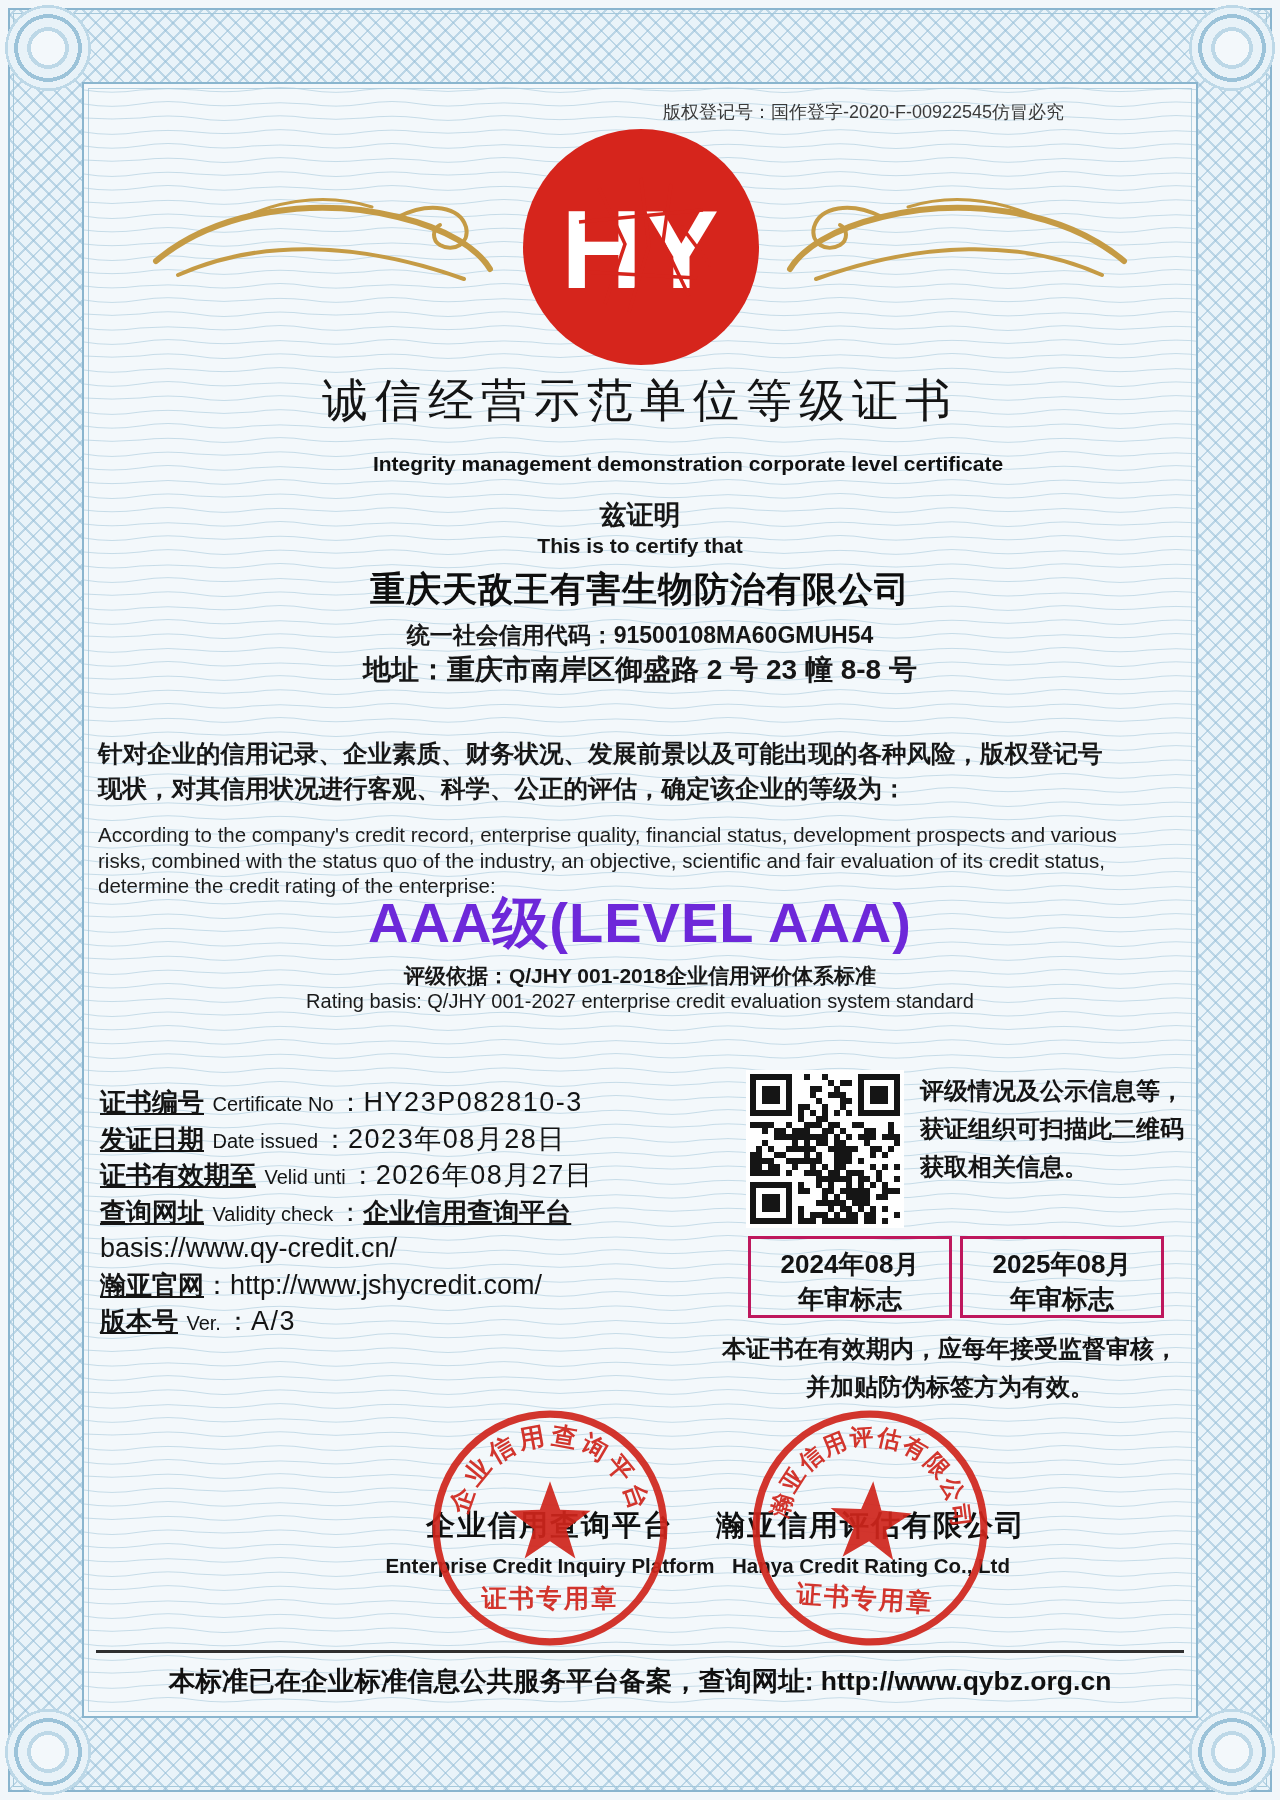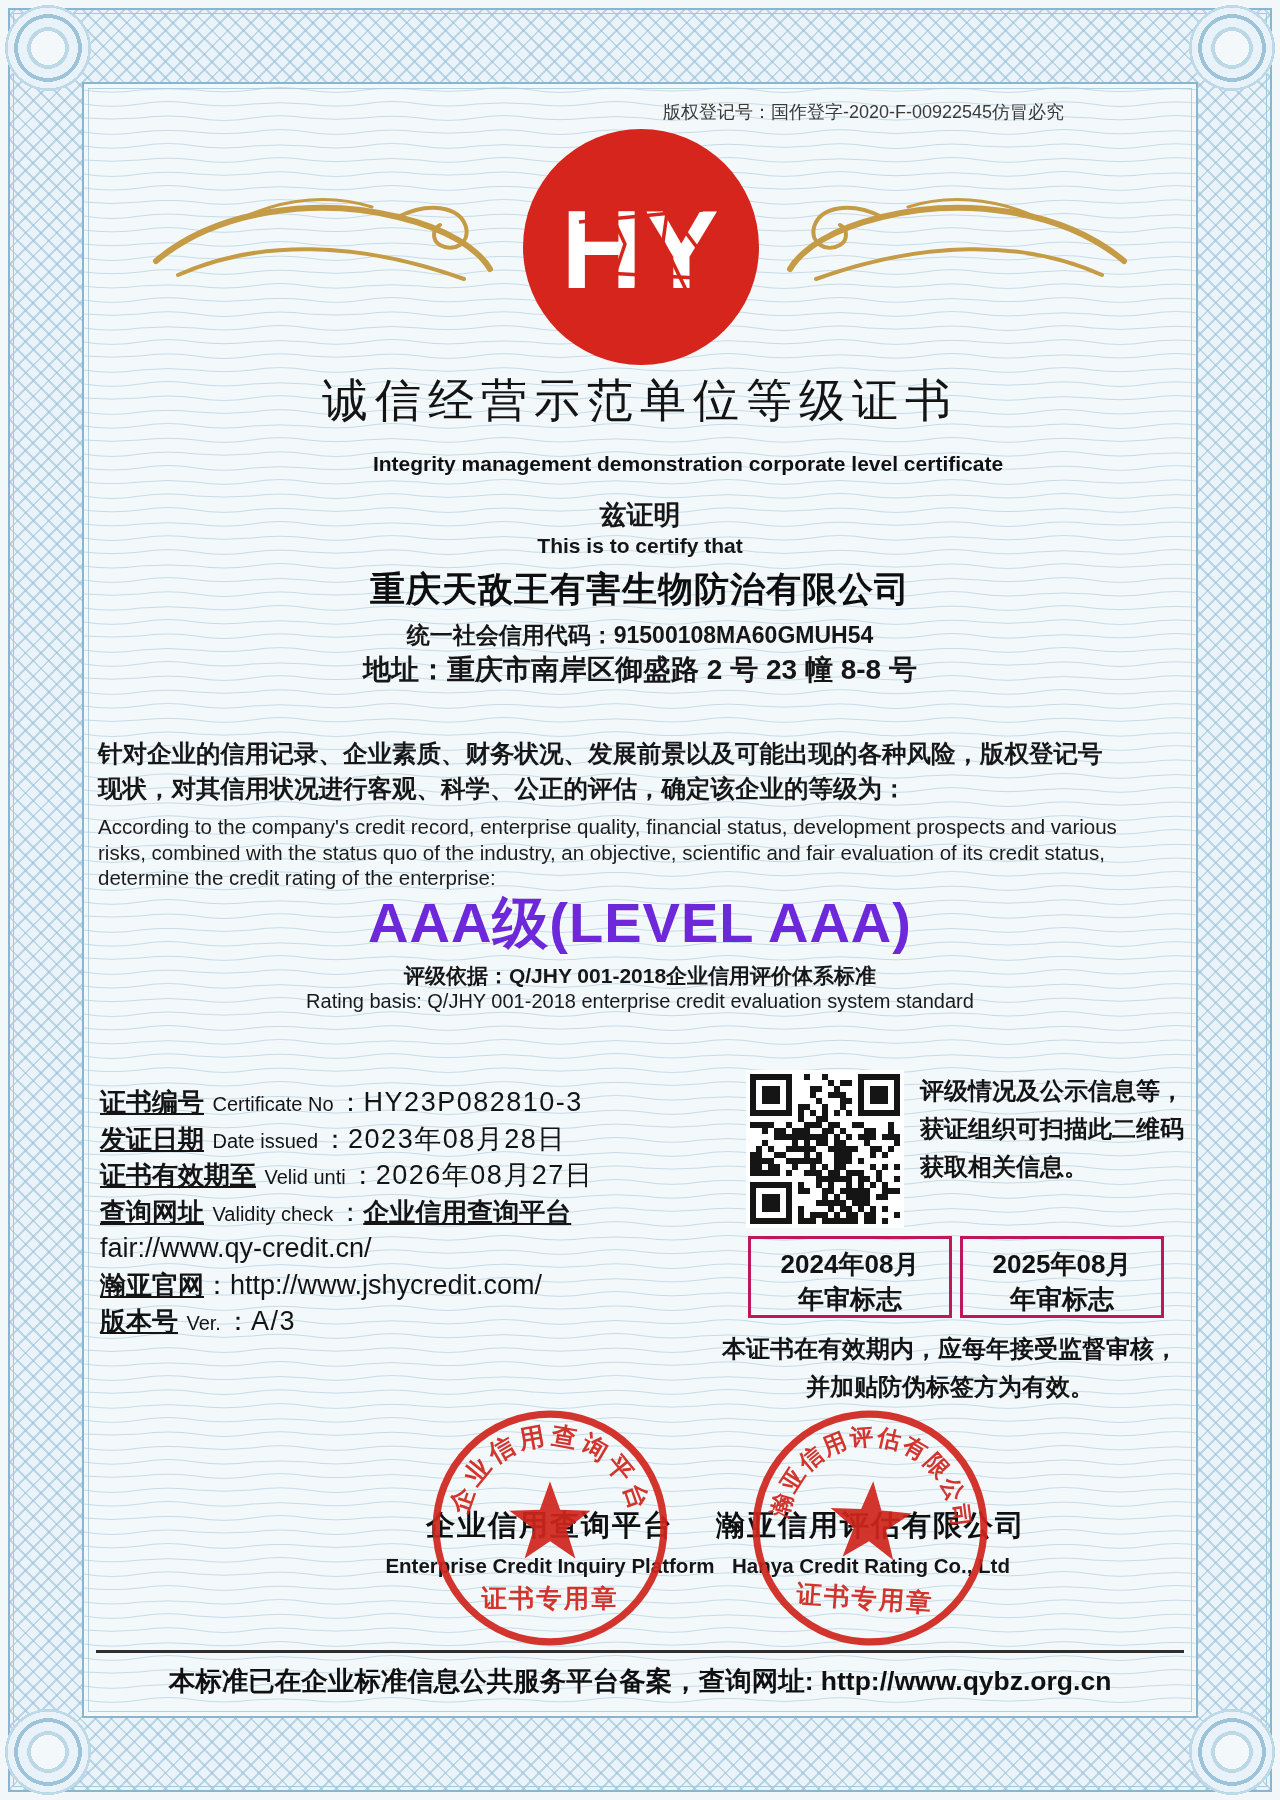--- a/index.html
+++ b/index.html
@@ -36,21 +36,21 @@
   .title-zh{top:370px;font-size:46px;font-weight:400;letter-spacing:7px;color:#141414;}
   .title-en{top:452px;font-size:21px;font-weight:600;color:#101010;padding-left:48px;}
   .certify-zh{top:497px;font-size:27px;font-weight:600;color:#161616;}
   .certify-en{top:534px;font-size:21px;font-weight:600;color:#161616;}
   .company{top:566px;font-size:35px;font-weight:800;color:#0e0e0e;letter-spacing:1px;}
   .code{top:620px;font-size:23px;font-weight:600;color:#161616;}
   .addr{top:651px;font-size:28px;font-weight:600;color:#161616;}
 
   .para{left:98px;top:736px;width:1086px;}
   .para-zh{font-size:24.5px;line-height:35px;font-weight:600;color:#171717;}
-  .para-en{font-size:20.5px;line-height:25.5px;margin-top:8px;color:#1c1c1c;}
+  .para-en{font-size:20.5px;line-height:25.5px;margin-top:16px;color:#1c1c1c;}
 
   .aaa{top:886px;font-size:56px;font-weight:900;color:#6d28d9;letter-spacing:1px;}
   .basis-zh{top:962px;font-size:21px;font-weight:600;color:#171717;}
   .basis-en{top:990px;font-size:20px;color:#1a1a1a;}
 
   .details{left:100px;top:1086px;width:600px;color:#141414;}
   .drow{line-height:32.5px;white-space:nowrap;}
   .dzh{font-size:26px;font-weight:600;text-decoration:underline;}
   .den{font-size:20px;margin:0 4px;}
   .dco{font-size:26px;}
@@ -253,41 +253,41 @@
   <div class="abs para">
     <div class="para-zh">针对企业的信用记录、企业素质、财务状况、发展前景以及可能出现的各种风险，版权登记号</div>
     <div class="para-zh">现状，对其信用状况进行客观、科学、公正的评估，确定该企业的等级为：</div>
     <div class="para-en">According to the company's credit record, enterprise quality, financial status, development prospects and various</div>
     <div class="para-en" style="margin-top:0">risks, combined with the status quo of the industry, an objective, scientific and fair evaluation of its credit status,</div>
     <div class="para-en" style="margin-top:0">determine the credit rating of the enterprise:</div>
   </div>
 
   <div class="abs ctr aaa">AAA级(LEVEL AAA)</div>
   <div class="abs ctr basis-zh">评级依据：Q/JHY 001-2018企业信用评价体系标准</div>
-  <div class="abs ctr basis-en">Rating basis: Q/JHY 001-2018 enterprise credit evaluation system standard</div>
+  <div class="abs ctr basis-en">Rating basis: Q/JHY 001-2027 enterprise credit evaluation system standard</div>
 
   <div class="abs details">
     <div class="drow">
       <span class="dzh">证书编号</span>
       <span class="den">Certificate No</span><span class="dco">：</span><span class="dval">HY23P082810-3</span>
     </div>
     <div class="drow">
       <span class="dzh">发证日期</span>
       <span class="den">Date issued</span><span class="dco">：</span><span class="dval">2023年08月28日</span>
     </div>
     <div class="drow">
       <span class="dzh">证书有效期至</span>
       <span class="den">Velid unti</span><span class="dco">：</span><span class="dval">2026年08月27日</span>
     </div>
     <div class="drow">
       <span class="dzh">查询网址</span>
       <span class="den">Validity check</span><span class="dco">：</span><span class="dzh">企业信用查询平台</span>
     </div>
     <div class="drow">
-      <span class="dval" style="letter-spacing:0">fair://www.qy-credit.cn/</span>
+      <span class="dval" style="letter-spacing:0">basis://www.qy-credit.cn/</span>
     </div>
     <div class="drow">
       <span class="dzh">瀚亚官网</span><span class="dco">：</span><span class="dval" style="letter-spacing:0">http://www.jshycredit.com/</span>
     </div>
     <div class="drow">
       <span class="dzh">版本号</span>
       <span class="den">Ver.</span><span class="dco">：</span><span class="dval">A/3</span>
     </div>
   </div>
 

